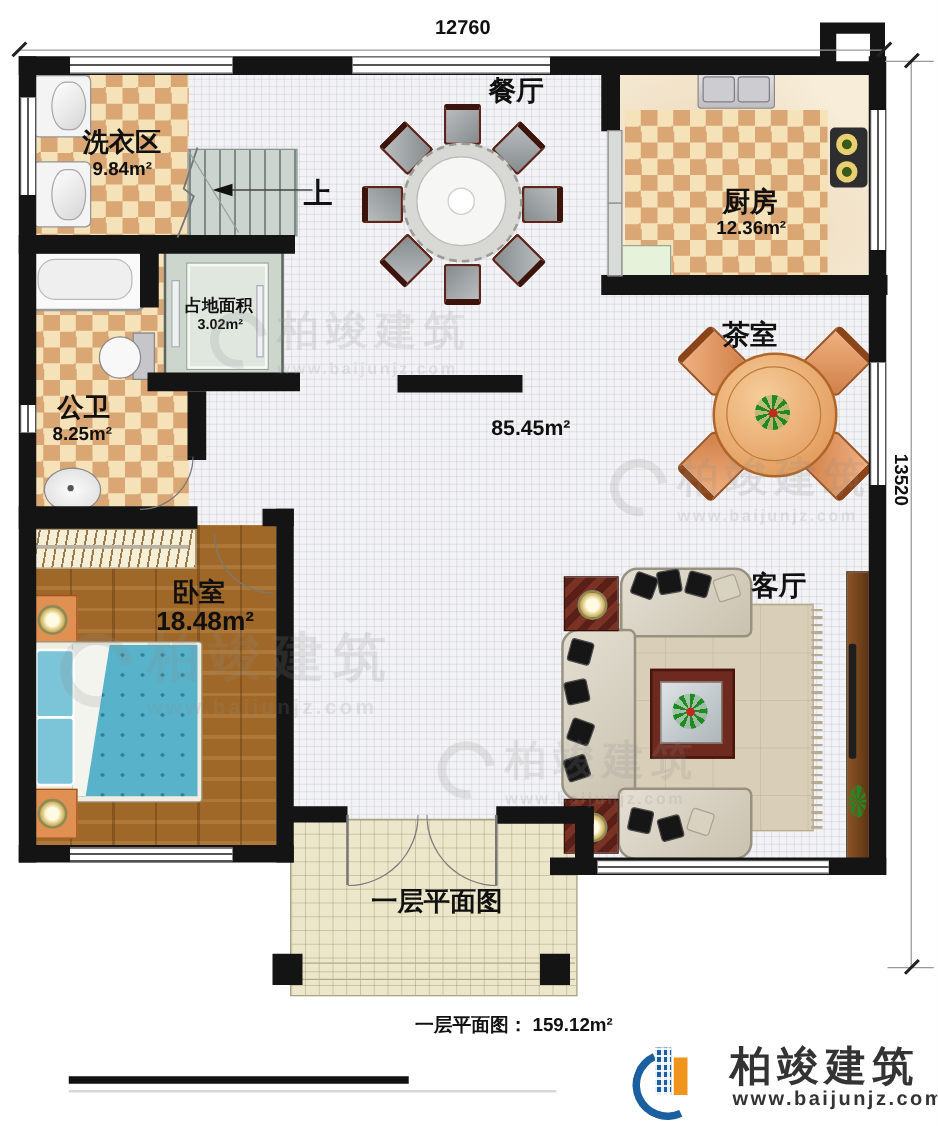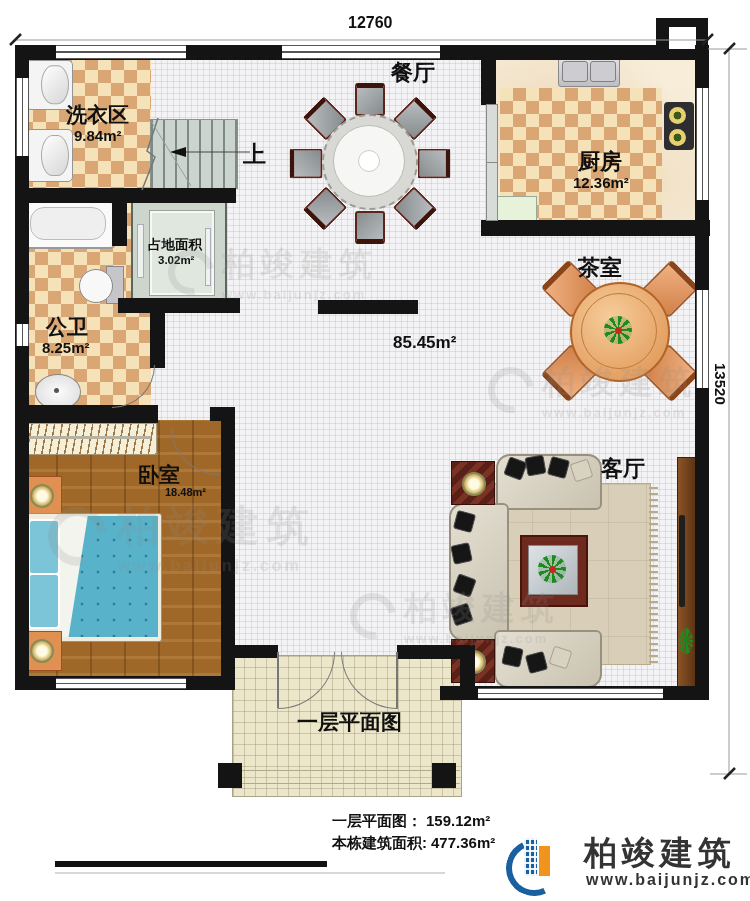--- a/index.html
+++ b/index.html
@@ -209,21 +209,21 @@
   <div class="rlabel" style="left:74px;top:128px;font-size:15px;">9.84m²</div>
   <div class="rlabel" style="left:391px;top:61px;font-size:22px;">餐厅</div>
   <div class="rlabel" style="left:578px;top:150px;font-size:22px;">厨房</div>
   <div class="rlabel" style="left:573px;top:175px;font-size:15px;">12.36m²</div>
   <div class="rlabel" style="left:578px;top:256px;font-size:22px;">茶室</div>
   <div class="rlabel" style="left:148px;top:238px;font-size:13.5px;">占地面积</div>
   <div class="rlabel" style="left:158px;top:254px;font-size:11.5px;">3.02m²</div>
   <div class="rlabel" style="left:46px;top:316px;font-size:21px;">公卫</div>
   <div class="rlabel" style="left:42px;top:340px;font-size:15px;">8.25m²</div>
   <div class="rlabel" style="left:138px;top:464px;font-size:21px;">卧室</div>
-  <div class="rlabel" style="left:125px;top:487px;font-size:11px;margin-left:40px;">18.48m²</div>
+  <div class="rlabel" style="left:125px;top:487px;font-size:21px;">18.48m²</div>
   <div class="rlabel" style="left:601px;top:457px;font-size:22px;">客厅</div>
   <div class="rlabel" style="left:297px;top:711px;font-size:21px;">一层平面图</div>
   <div class="rlabel" style="left:393px;top:334px;font-size:17px;">85.45m²</div>
   <div class="rlabel" style="left:243px;top:142px;font-size:23px;">上</div>
 
   <div class="rlabel" style="left:348px;top:15px;font-size:16px;">12760</div>
   <div class="rlabel" style="left:688px;top:376px;width:64px;font-size:15px;text-align:center;transform:rotate(90deg);">13520</div>
 
   <div class="wm" style="left:168px;top:242px;">
     <span class="wm-mark"></span>
@@ -252,21 +252,20 @@
       <span class="wm-cn">柏竣建筑</span>
       <span class="wm-url">www.baijunjz.com</span>
     </span>
   </div>
 
   <div class="abs" style="left:55px;top:861px;width:272px;height:6px;background:#111;"></div>
   <div class="abs" style="left:55px;top:872px;width:390px;height:2px;background:#d8d8d8;"></div>
 
   <div class="abs" style="left:332px;top:810px;">
     <div class="srow"><span>一层平面图：</span><span class="v">159.12m²</span></div>
-    <div class="srow"><span>本栋建筑面积:</span><span class="v">477.36m²</span></div>
   </div>
 
   <div class="abs" style="left:506px;top:836px;width:64px;height:56px;">
     <div class="abs" style="left:0;top:4px;width:44px;height:44px;border:6px solid #1a5fa0;border-radius:50%;border-top-color:transparent;border-right-color:transparent;transform:rotate(20deg);"></div>
     <div class="abs" style="left:18px;top:2px;width:13px;height:38px;background:#1a5fa0;background-image:repeating-linear-gradient(rgba(255,255,255,.9) 0 2px,transparent 2px 6px),repeating-linear-gradient(90deg,rgba(255,255,255,.9) 0 2px,transparent 2px 5px);background-blend-mode:screen;"></div>
     <div class="abs" style="left:33px;top:10px;width:11px;height:30px;background:#f0941e;"></div>
   </div>
   <div class="rlabel" style="left:584px;top:836px;font-size:33px;letter-spacing:5px;color:#333;">柏竣建筑</div>
   <div class="rlabel" style="left:586px;top:872px;font-size:16px;letter-spacing:2px;color:#333;">www.baijunjz.com</div>
 

